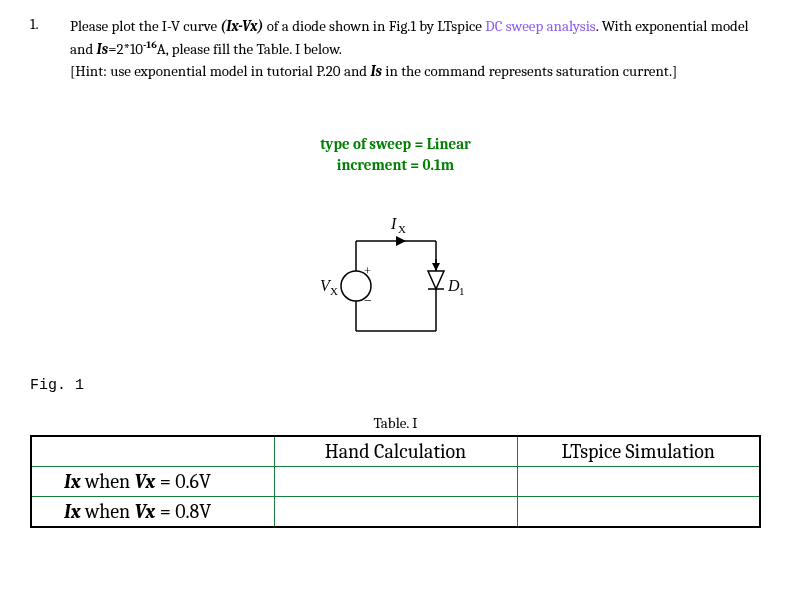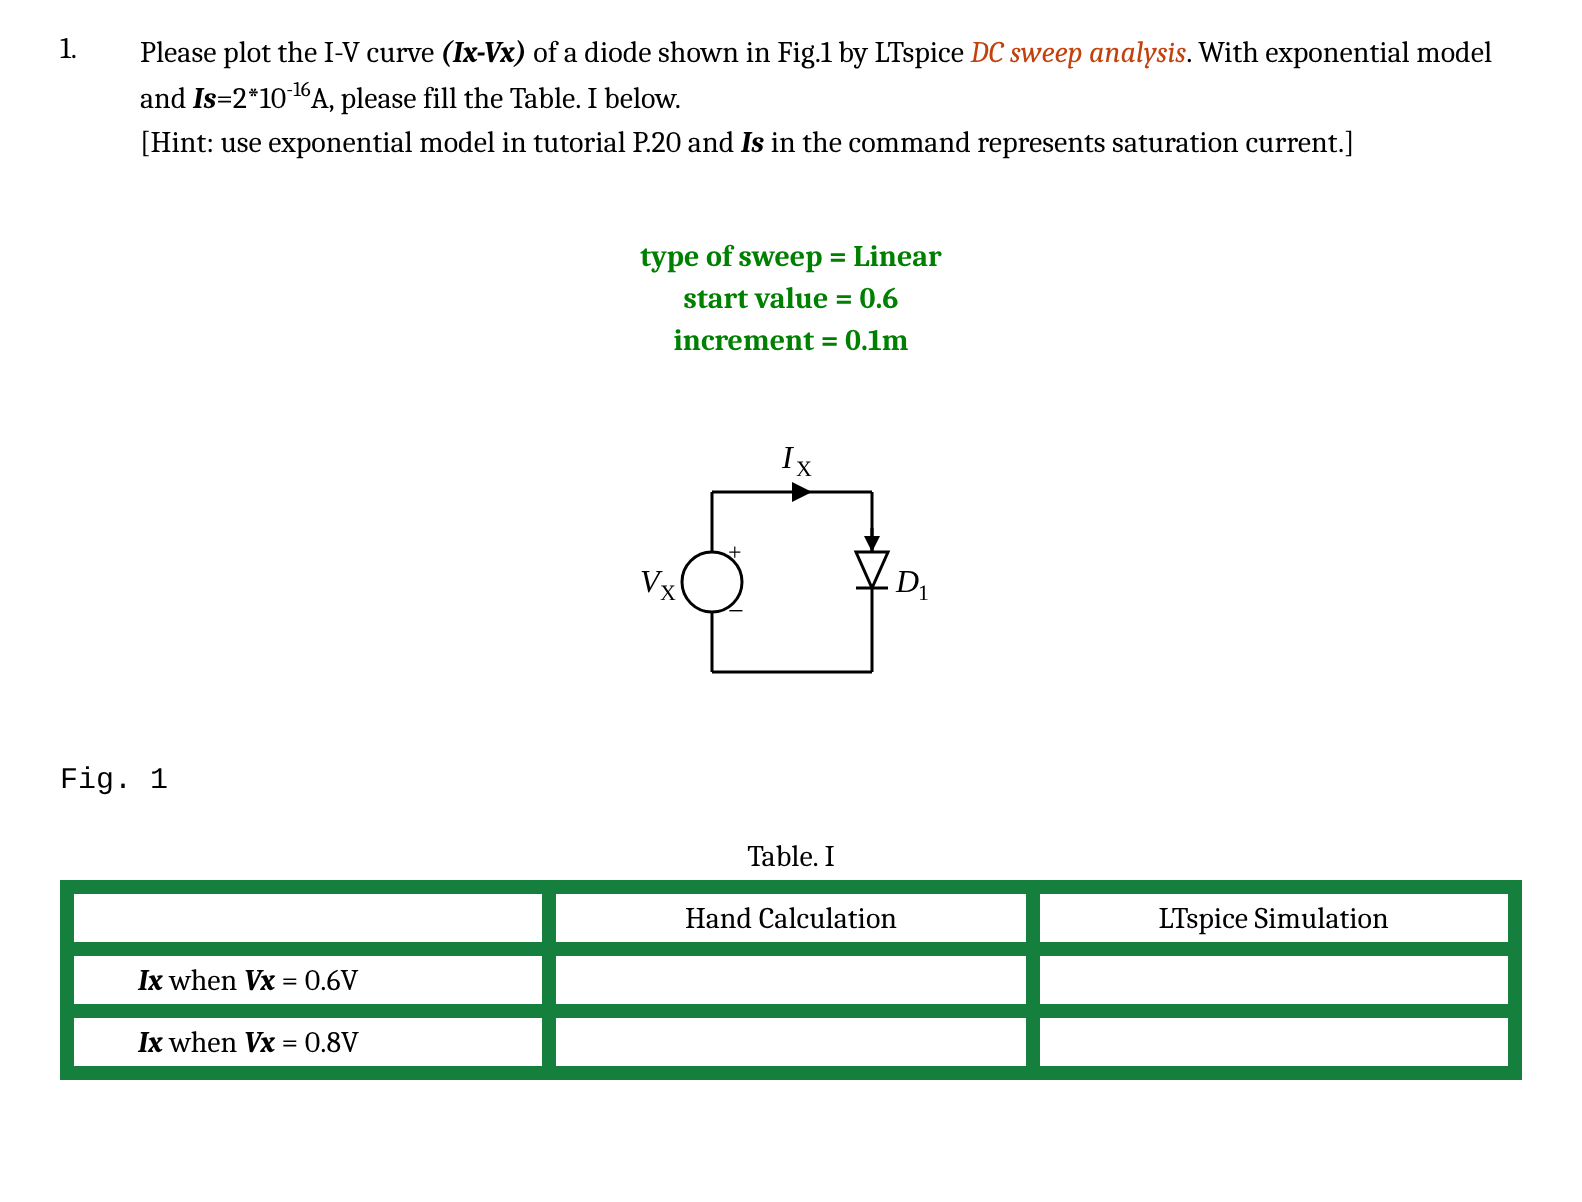--- a/index.html
+++ b/index.html
@@ -23,33 +23,32 @@
       flex-shrink: 0;
       width: 25px;
     }
     .question-content {
       flex: 1;
     }
     .question-text {
       line-height: 1.5;
     }
     .green {
-      color: #c2410c;
-      font-style: italic;
+      color: #8b5cf6;
     }
     .bold {
       font-weight: bold;
       text-align: center;
     }
     .italic {
       font-style: italic;
     }
     .sweep-params {
       text-align: center;
-      margin-top: 35px;
+      margin-top: 51px;
       color: #008000;
       font-weight: bold;
       font-size: 15px;
       line-height: 1.4;
     }
     .figure-container {
       text-align: center;
       margin-top: 35px;
     }
     .circuit-svg {
@@ -66,58 +65,58 @@
       margin-top: 20px;
       font-size: 15px;
     }
     .data-table {
       width: 100%;
       border-collapse: collapse;
       margin-top: 3px;
       border: 2px solid #000;
     }
     .data-table th, .data-table td {
-      border: 7px solid #15803d;
+      border: 1px solid #15803d;
       padding: 3px 8px;
       font-weight: normal;
-      font-size: 15px;
+      font-size: 20px;
     }
     .data-table .row-header {
       text-align: left;
       padding-left: 32px;
       width: 33%;
     }
     .data-table .col-header {
       text-align: center;
       width: 33%;
     }
     .data-table .empty-header {
       width: 33%;
     }
     .superscript {
       font-size: 0.7em;
       vertical-align: super;
+      font-weight: bold;
     }
   </style>
 </head>
 <body>
 
 <div class="question-container">
   <div class="question-number">1.</div>
   <div class="question-content">
     <div class="question-text">
       <span>Please plot the I-V curve </span><span class="bold italic">(Ix-Vx)</span><span> of a diode shown in Fig.1 by LTspice </span><span class="green">DC sweep analysis</span><span>. With exponential model and </span><span class="bold italic">Is</span><span>=2*10</span><span class="superscript">-16</span><span>A, please fill the Table. I below.</span><br>
       <span>[Hint: use exponential model in tutorial P.20 and </span><span class="bold italic">Is</span><span> in the command represents saturation current.]</span>
     </div>
   </div>
 </div>
 
 <div class="sweep-params">
   <div>type of sweep = Linear</div>
-  <div>start value = 0.6</div>
   <div>increment = 0.1m</div>
 </div>
 
 <div class="figure-container">
   <svg class="circuit-svg" width="180" height="150" viewBox="0 0 180 150">
 
     <line x1="50" y1="30" x2="130" y2="30" stroke="black" stroke-width="1.5"></line>
 
     <polygon points="90,25 90,35 100,30" fill="black"></polygon>
 

